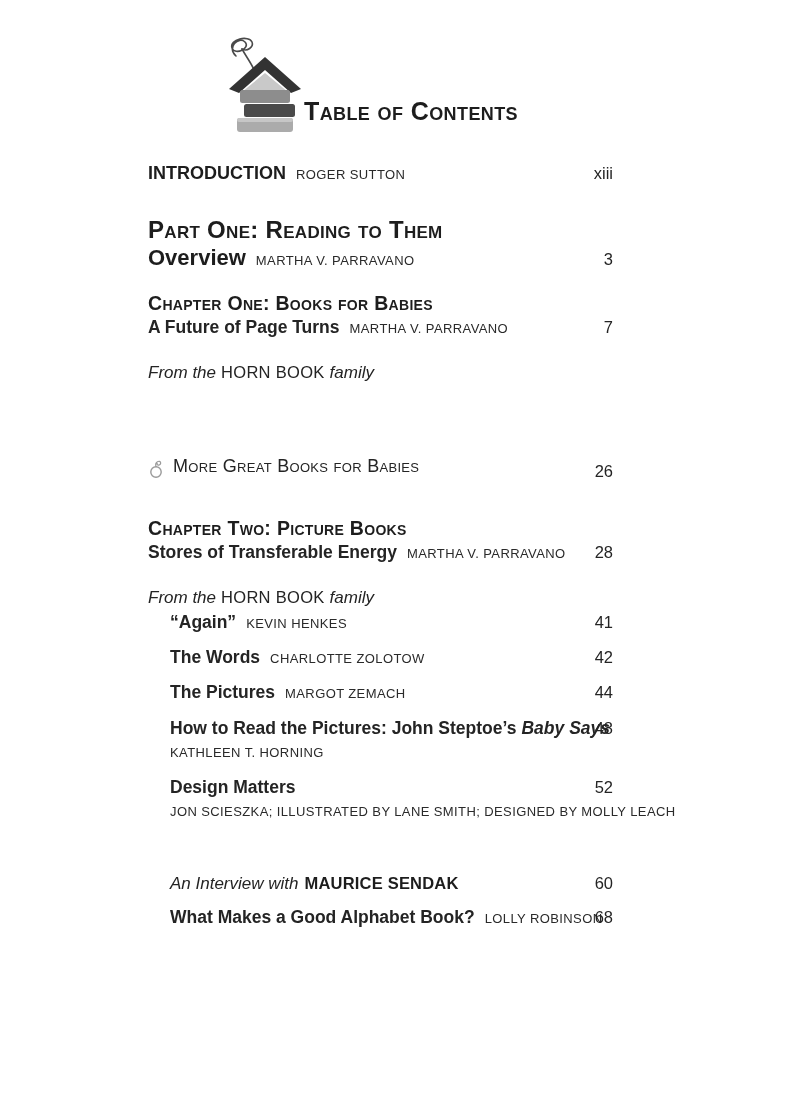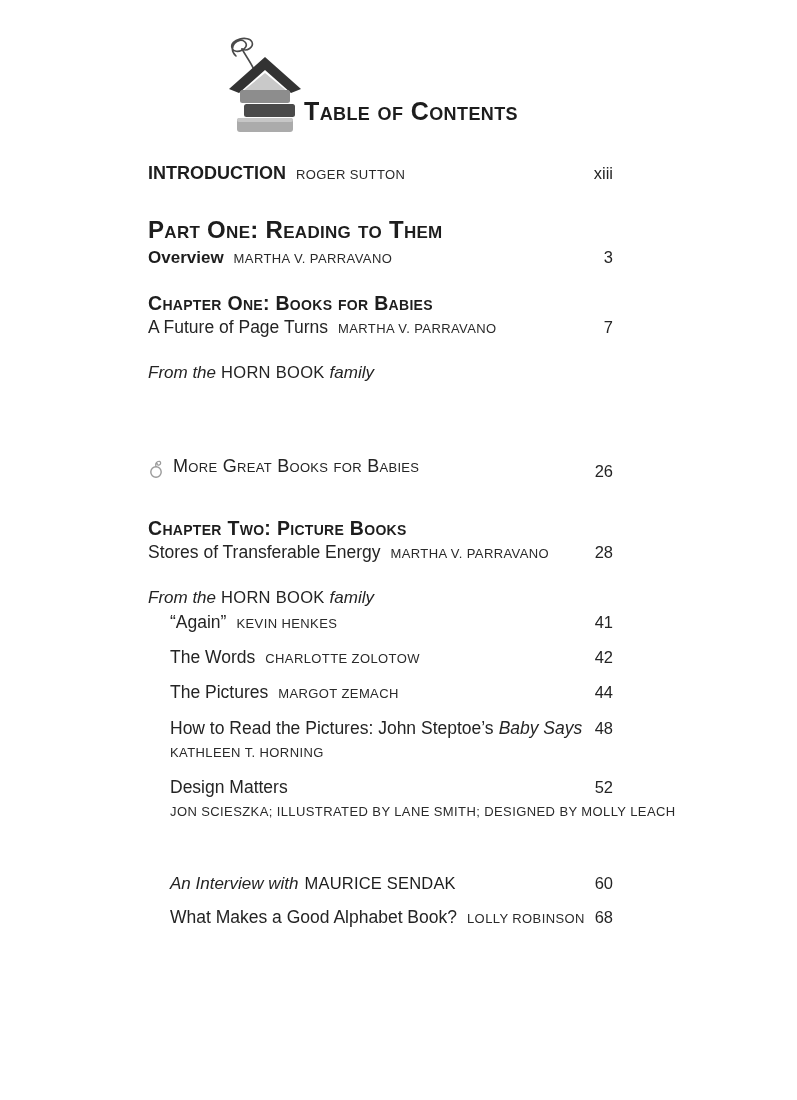--- a/index.html
+++ b/index.html
@@ -24,31 +24,31 @@
     display:flex;justify-content:space-between;align-items:baseline;
     line-height:23px;white-space:nowrap;
   }
   .row.indent{left:170px;}
   .lg{display:flex;align-items:baseline;min-width:0;}
   .lg.center{align-items:center;}
   
   .t-intro{font-size:18px;font-weight:700;color:#1d1d1d;}
   .t-part{font-size:24px;font-weight:700;font-variant:small-caps;letter-spacing:.3px;line-height:30px;color:#1d1d1d;}
   .t-chapter{font-size:19.5px;font-weight:700;font-variant:small-caps;letter-spacing:.3px;line-height:25px;color:#1d1d1d;}
-  .t-bold{font-size:17px;font-weight:700;color:#1d1d1d;}
-  .t-title{font-size:17.5px;font-weight:400;color:#242424;}
+  .t-bold{font-size:22px;font-weight:700;color:#1d1d1d;}
+  .t-title{font-size:17.5px;font-weight:700;color:#242424;}
   .t-ital{font-style:italic;margin-left:5px;}
   .author{font-size:13px;letter-spacing:.4px;margin-left:10px;color:#2a2a2a;}
   .author-line{font-size:13px;letter-spacing:.4px;color:#2a2a2a;line-height:18px;}
   .page-num{font-size:16.5px;color:#242424;margin-left:12px;flex:none;}
   .family{font-size:17px;font-style:italic;color:#242424;}
   .fam-brand{font-style:normal;font-size:16.5px;letter-spacing:.3px;margin:0 5px;}
   .feature-title{font-size:18px;font-variant:small-caps;letter-spacing:.3px;color:#242424;}
   .swirl-icon{margin-right:8px;flex:none;position:relative;top:2px;}
-  .sendak{font-size:16.5px;font-weight:400;letter-spacing:.2px;margin-left:6px;color:#1d1d1d;}
+  .sendak{font-size:16.5px;font-weight:700;letter-spacing:.2px;margin-left:6px;color:#1d1d1d;}
 </style>
 </head>
 <body>
 
 <div class="page">
 
   <svg class="logo-svg" width="82" height="100" viewBox="0 0 82 100">
     <g fill="none" stroke="#4a4a4a" stroke-width="1.6" stroke-linecap="round">
       <path d="M12,22 C2,13 15,2 21,8 C27,14 11,22 8,14 C5,5 25,1 28,8 C30,13 23,18 18,15"></path>
       <path d="M18,15 C23,24 28,30 31,38"></path>

